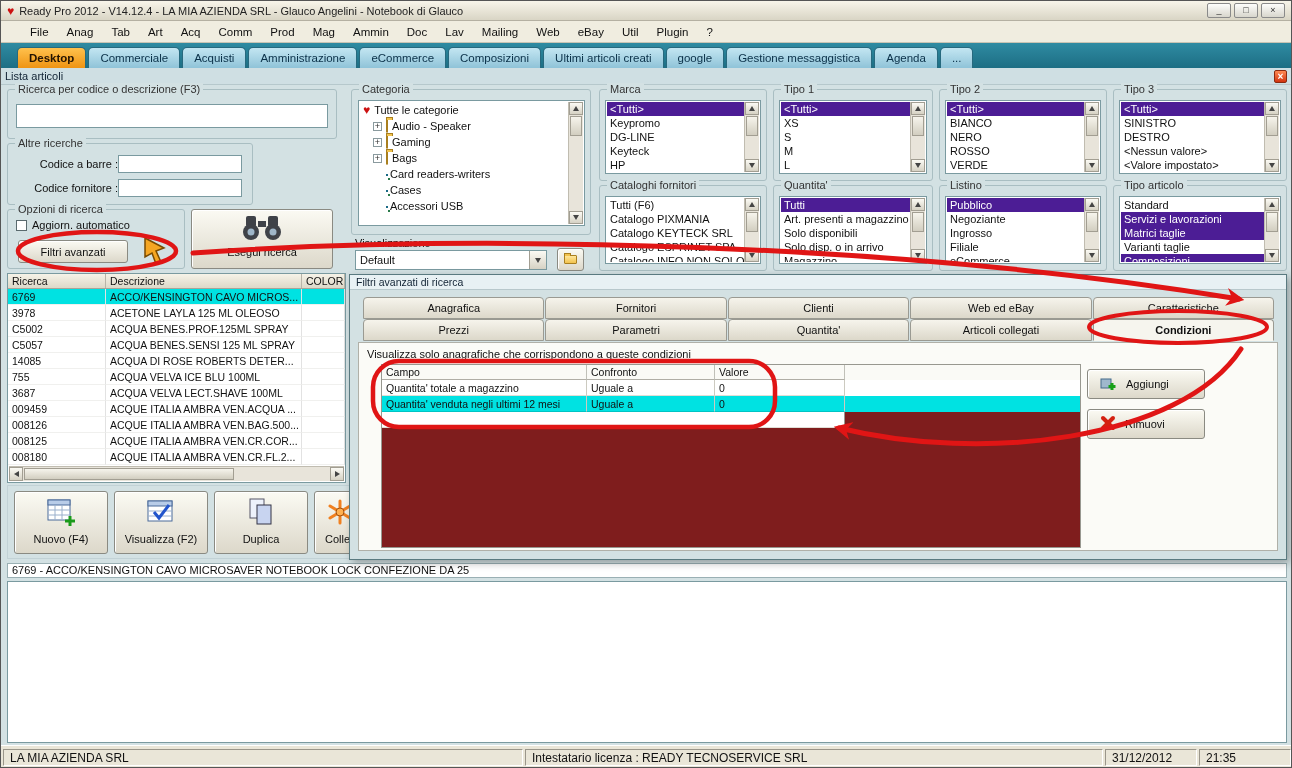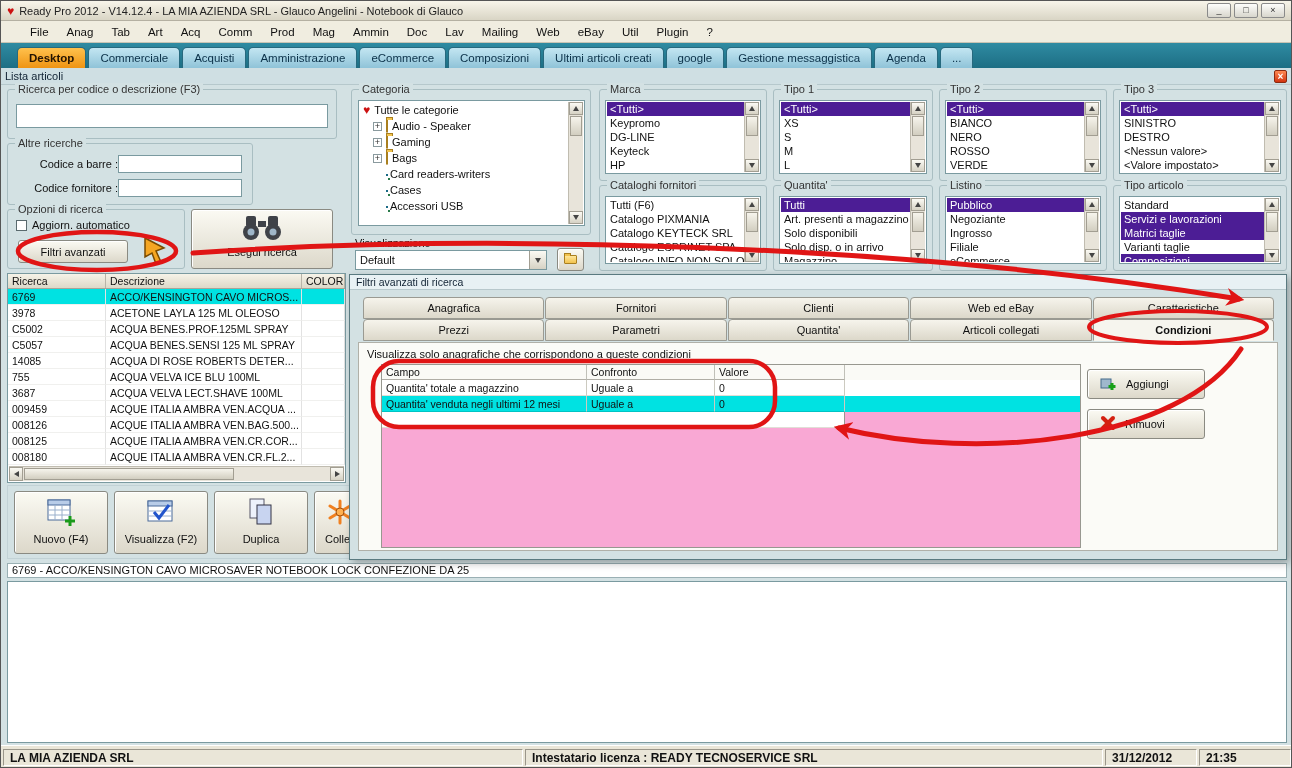--- a/index.html
+++ b/index.html
@@ -145,37 +145,37 @@
   #fpanel{position:absolute;left:348px;top:273px;width:938px;height:286px;background:#d3e1e3;
     border:1px solid #5a7a80;box-shadow:3px 3px 8px rgba(0,0,0,.3);z-index:20}
   .fcaption{height:15px;font-size:10.5px;line-height:14px;padding-left:6px;background:#e8f1f4;border-bottom:1px solid #b8c8cc;color:#123}
   .ftabs{position:absolute;left:13px;width:912px;height:22px;display:flex}
   .frow1{top:22px}.frow2{top:44px}
   .ftab{flex:1;text-align:center;line-height:21px;font-size:11px;background:linear-gradient(#f6f4ec,#dcd8ca);
     border:1px solid #9a9a92;border-radius:4px 4px 0 0;margin-right:1px;white-space:nowrap;overflow:hidden}
   .ftab[data-active="true"]{background:#f6f5ee;font-weight:bold;border-bottom:1px solid #f6f5ee;z-index:2}
   .fcontent{position:absolute;left:8px;top:67px;right:8px;bottom:8px;background:#fbfbf7;border:1px solid #b0b0a8}
   .fintro{position:absolute;left:8px;top:5px;font-size:11px}
-  .fgrid{position:absolute;left:22px;top:21px;width:700px;height:184px;background:#f9a8d4;border:1px solid #989890;overflow:hidden}
+  .fgrid{position:absolute;left:22px;top:21px;width:700px;height:184px;background:#7f1d1d;border:1px solid #989890;overflow:hidden}
   .ghead{display:flex;height:15px;background:#fafaf6}
   .gh{font-size:10.5px;line-height:14px;padding:0 4px;border-right:1px solid #c0c0b8;border-bottom:1px solid #b0aea6;
     white-space:nowrap;overflow:hidden}
   .gc1{width:205px;flex:none}.gc2{width:128px;flex:none}.gc3{width:130px;flex:none}
   .grow{display:flex;height:16px;background:#fff;font-size:10.5px;line-height:16px}
   .gc{padding:0 4px;border-right:1px solid #cccac0;border-bottom:1px solid #e0ded6;white-space:nowrap;overflow:hidden}
   .grow[data-selected="true"]{background:#00e2e2}
   .grow[data-selected="true"] .gc{border-bottom-color:#00c4c4}
   .gempty{width:463px;height:16px;background:#fff;border-right:1px solid #989890;border-bottom:1px solid #e0ded6}
   #aggiungi-btn{position:absolute;left:728px;top:26px;width:118px;height:30px;justify-content:flex-start;gap:9px;padding-left:12px}
   #rimuovi-btn{position:absolute;left:728px;top:66px;width:118px;height:30px;justify-content:flex-start;gap:9px;padding-left:12px}
 
   
   #statusbar{position:absolute;left:0;top:744px;width:100%;height:24px;background:#eae6d8;border-top:1px solid #fff}
   .seg{position:absolute;top:3px;bottom:3px;border:1px solid;border-color:#9a968a #fff #fff #9a968a;
-    display:flex;align-items:center;font-weight:bold;font-size:12px;padding:0 6px;white-space:nowrap;overflow:hidden}
+    display:flex;align-items:center;font-weight:normal;font-size:12px;padding:0 6px;white-space:nowrap;overflow:hidden}
   #seg1{left:2px;width:520px}
   #seg2{left:524px;width:578px;}
   #seg3{left:1104px;width:92px}
   #seg4{left:1198px;width:92px}
 
   
   #annot{position:absolute;left:0;top:0;width:1292px;height:768px;z-index:40;pointer-events:none}
 </style>
 </head>
 <body>

